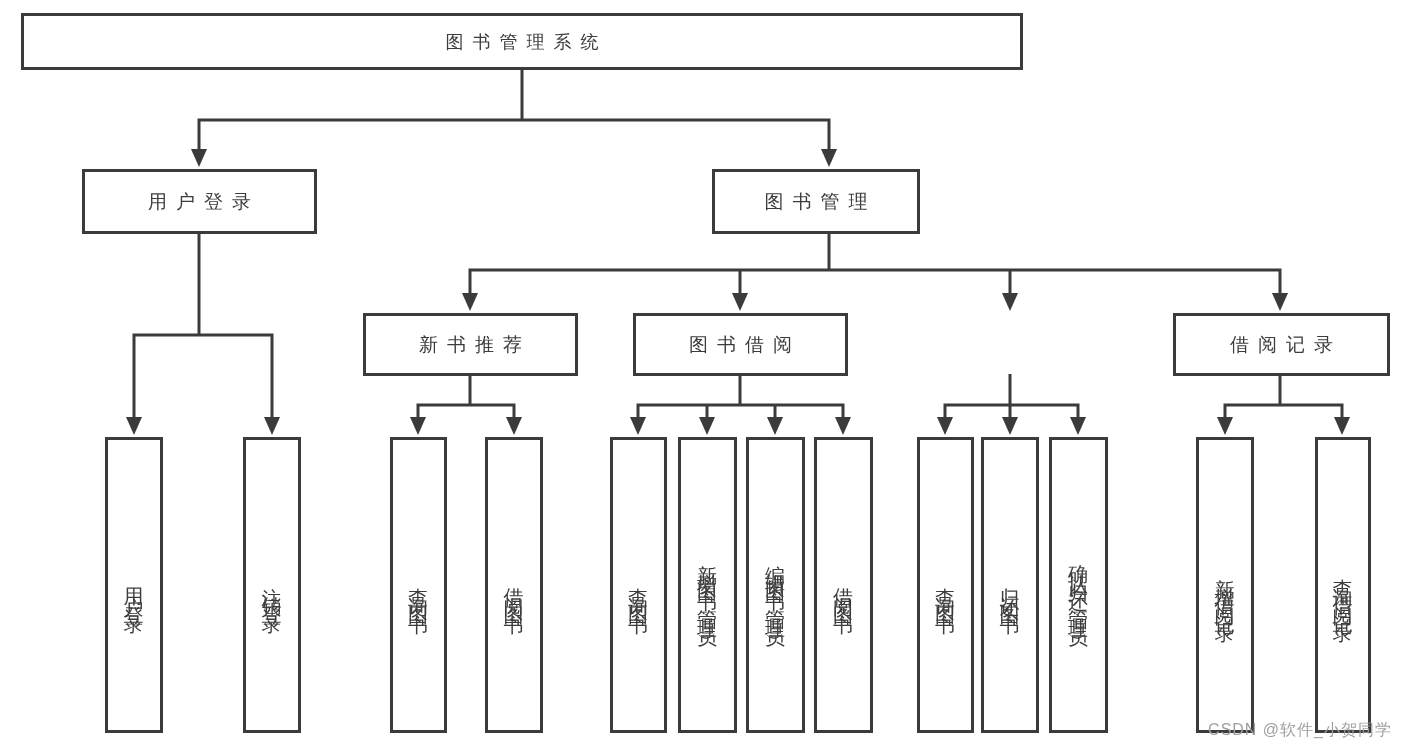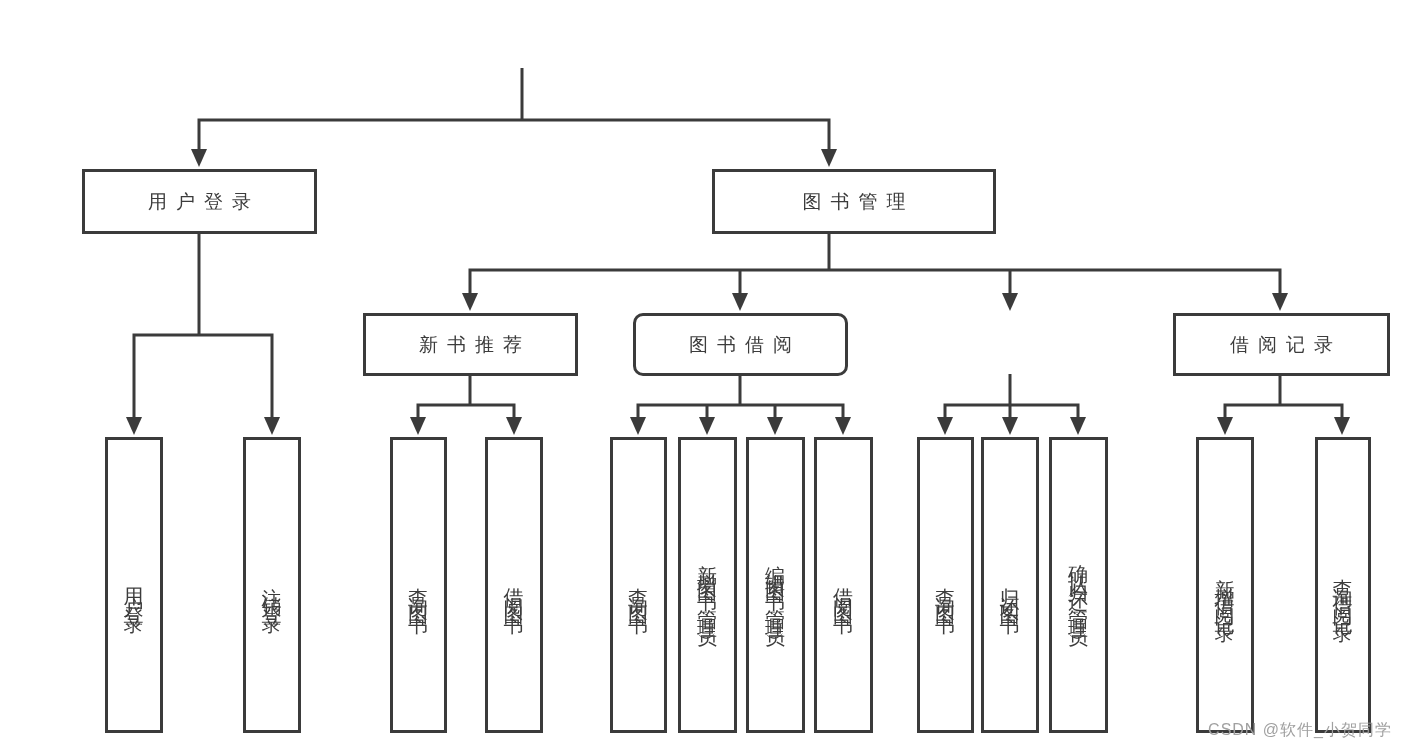--- a/index.html
+++ b/index.html
@@ -116,32 +116,35 @@
       <polygon points="767,417 783,417 775,435"></polygon>
       <polygon points="835,417 851,417 843,435"></polygon>
       <polygon points="937,417 953,417 945,435"></polygon>
       <polygon points="1002,417 1018,417 1010,435"></polygon>
       <polygon points="1070,417 1086,417 1078,435"></polygon>
       <polygon points="1217,417 1233,417 1225,435"></polygon>
       <polygon points="1334,417 1350,417 1342,435"></polygon>
     </g>
   </svg>
 
+  <div class="node hbox root" style="left:21px; top:13px; width:1002px; height:57px;">
+    <span class="lbl">图书管理系统</span>
+  </div>
 
   <div class="node hbox" style="left:82px; top:169px; width:235px; height:65px;">
     <span class="lbl">用户登录</span>
   </div>
-  <div class="node hbox" style="left:712px; top:169px; width:284px; height:65px;">
+  <div class="node hbox" style="left:712px; top:169px; width:208px; height:65px;">
     <span class="lbl">图书管理</span>
   </div>
 
   <div class="node hbox" style="left:363px; top:313px; width:215px; height:63px;">
     <span class="lbl">新书推荐</span>
   </div>
-  <div class="node hbox" style="left:633px; top:313px; width:215px; height:63px;border-radius:10px;">
+  <div class="node hbox" style="left:633px; top:313px; width:215px; height:63px;">
     <span class="lbl">图书借阅</span>
   </div>
   <div class="node hbox" style="left:1173px; top:313px; width:217px; height:63px;">
     <span class="lbl">借阅记录</span>
   </div>
 
   <div class="node vbox" style="left:105px; top:437px; width:58px; height:296px;">
     <span class="vlbl">用户登录</span>
   </div>
   <div class="node vbox" style="left:243px; top:437px; width:58px; height:296px;">

